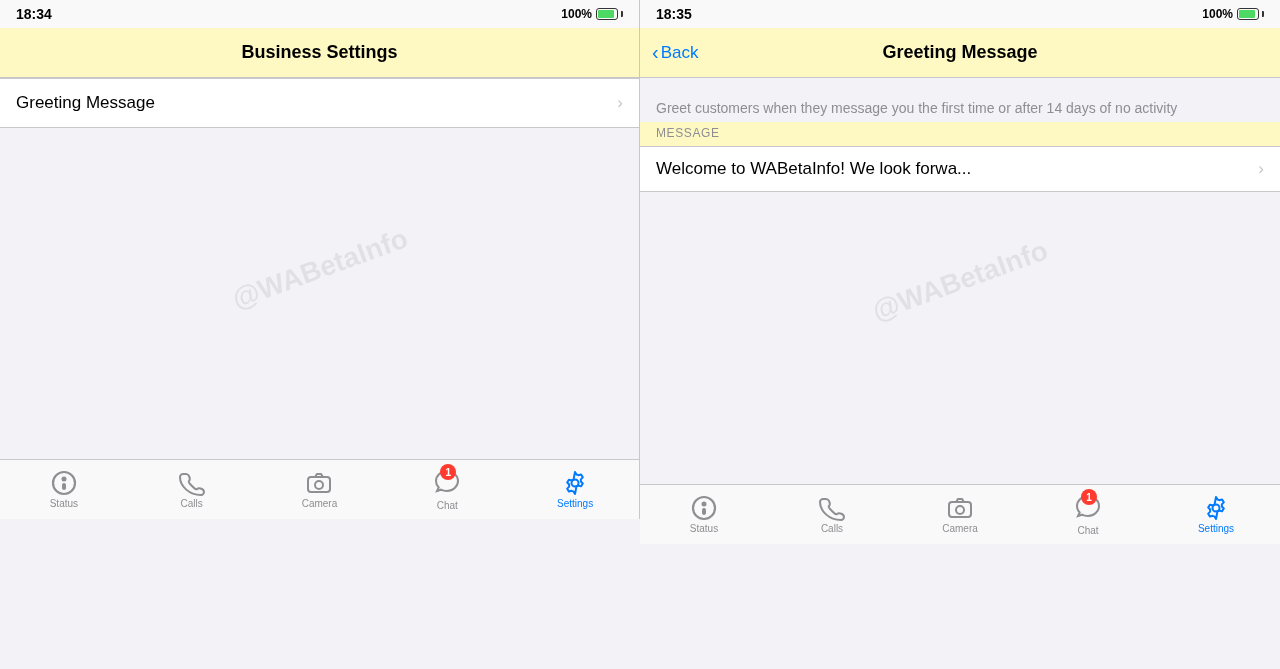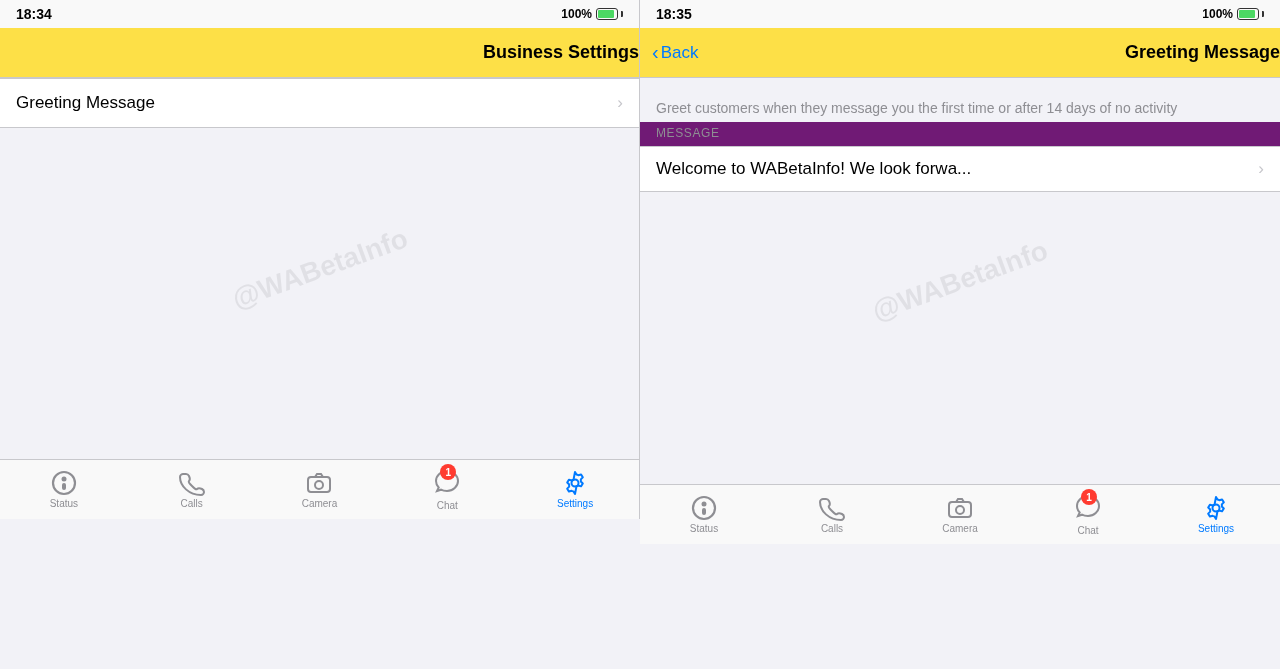--- a/index.html
+++ b/index.html
@@ -86,25 +86,25 @@
       width: 2px;
       height: 6px;
       background: #333;
       border-radius: 0 1px 1px 0;
       margin-left: 1px;
     }
 
     
     .nav-bar {
       height: 50px;
-      background: #fde047;
+      background: #fef9c3;
       border-bottom: 1px solid #c8c8cc;
       display: flex;
       align-items: center;
-      justify-content: flex-end;
+      justify-content: center;
       position: relative;
       flex-shrink: 0;
     }
     .nav-bar .title {
       font-size: 18px;
       font-weight: 700;
       color: #000;
     }
     .nav-bar .back-btn {
       position: absolute;
@@ -277,21 +277,21 @@
       background: #f2f2f7;
     }
 
     .message-section-label {
       padding: 4px 16px 6px 16px;
       font-size: 12px;
       color: #8e8e93;
       letter-spacing: 0.05em;
       text-transform: uppercase;
       font-weight: 500;
-      background: #701a75;
+      background: #fef9c3;
     }
 
     .message-preview-row {
       background: #fff;
       border-top: 1px solid #c8c8cc;
       border-bottom: 1px solid #c8c8cc;
       padding: 12px 16px;
       display: flex;
       justify-content: space-between;
       cursor: pointer;

